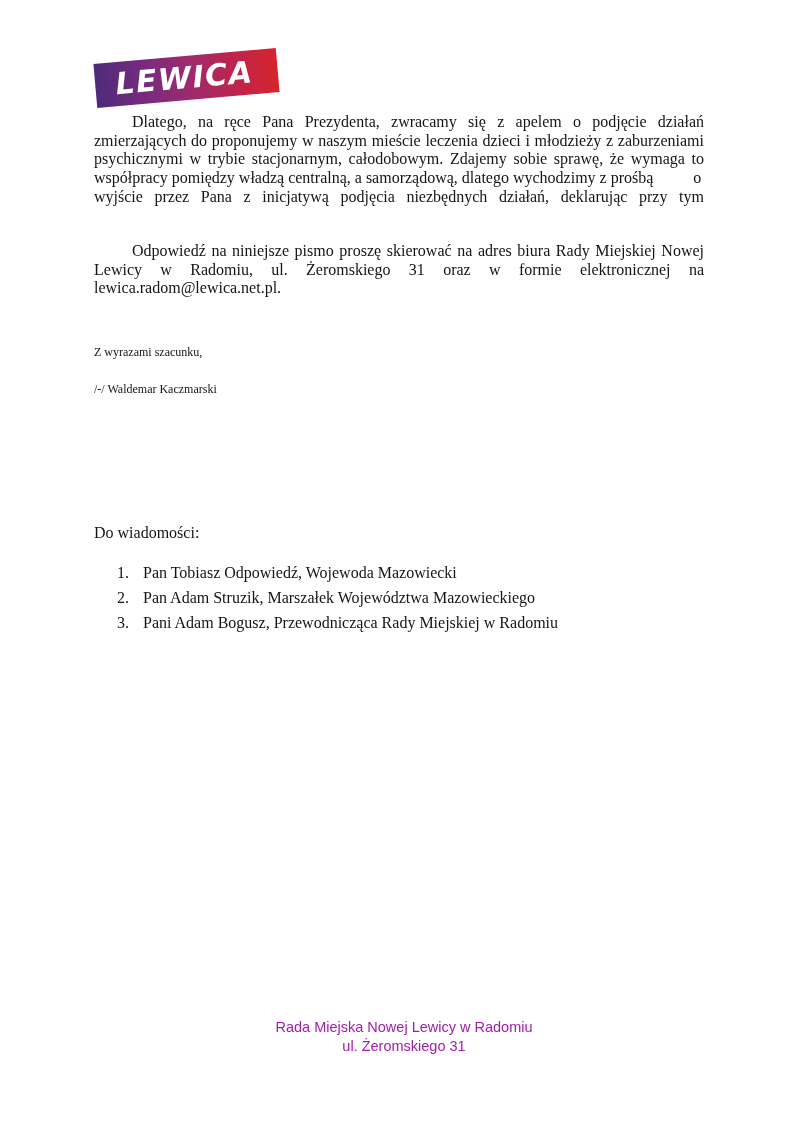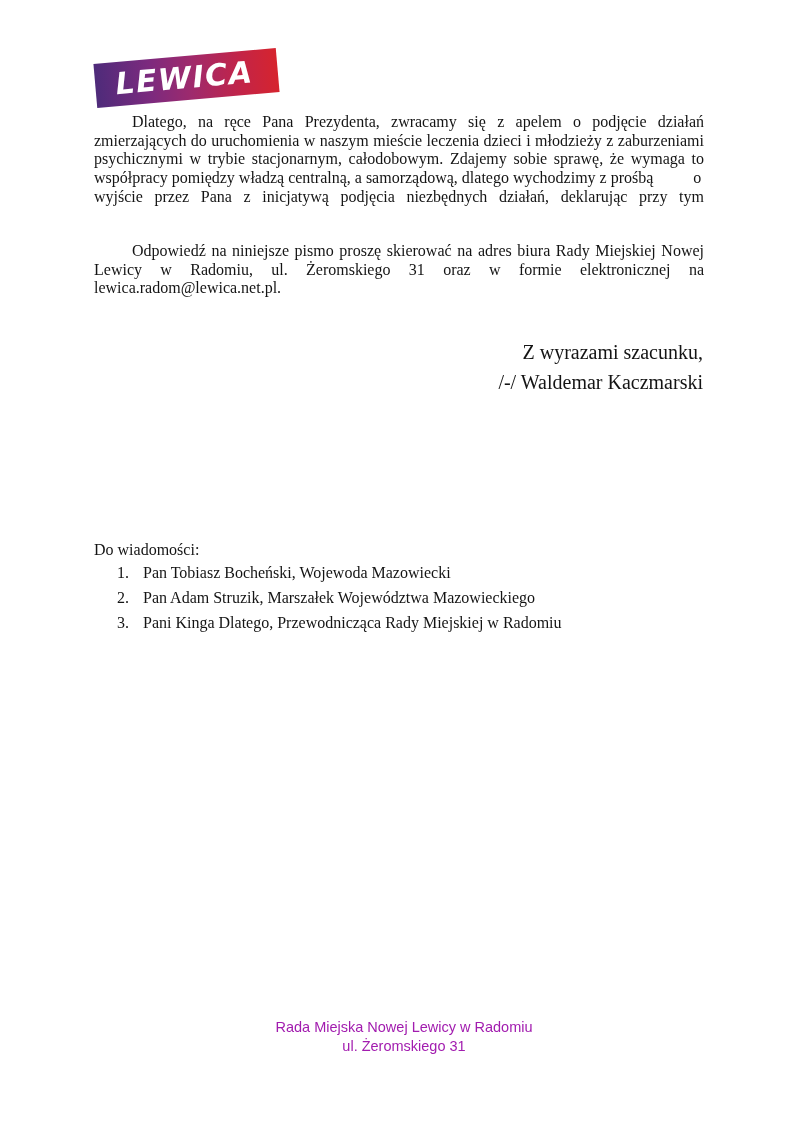--- a/index.html
+++ b/index.html
@@ -60,31 +60,31 @@
     text-align-last: left;
   }
   .ln.indent { text-indent: 38px; }
 
   
   .signature {
     position: absolute;
     left: 94px;
     top: 343px;
     width: 609px;
-    text-align: right;
-    font-size: 20px;
+    text-align: left;
+    font-size: 12px;
     line-height: 18.7px;
   }
-  .signature .sig-name { margin-top: 11px; }
+  .signature .sig-name { margin-top: 18px; }
 
   
   .cc-title {
     position: absolute;
     left: 94px;
-    top: 540px;
+    top: 523px;
     font-size: 16px;
     line-height: 19px;
   }
   .cc-list {
     position: absolute;
     left: 94px;
     top: 560px;
     width: 610px;
     font-size: 16px;
   }
@@ -116,21 +116,21 @@
 <body>
 
 <div class="page">
 
   <div class="logo">
     <span class="logo-text">LEWICA</span>
   </div>
 
   <div class="para para1">
     <div class="ln indent">Dlatego, na ręce Pana Prezydenta, zwracamy się z apelem o podjęcie działań</div>
-    <div class="ln">zmierzających do uruchomienia w naszym mieście leczenia dzieci i młodzieży z zaburzeniami</div>
+    <div class="ln">zmierzających do proponujemy w naszym mieście leczenia dzieci i młodzieży z zaburzeniami</div>
     <div class="ln">psychicznymi w trybie stacjonarnym, całodobowym. Zdajemy sobie sprawę, że wymaga to</div>
     <div class="ln left">współpracy pomiędzy władzą centralną, a samorządową, dlatego wychodzimy z prośbą&nbsp;&nbsp;&nbsp;&nbsp;&nbsp;&nbsp;&nbsp;&nbsp;&nbsp; o</div>
     <div class="ln">wyjście przez Pana z inicjatywą podjęcia niezbędnych działań, deklarując przy tym</div>
   </div>
 
   <div class="para para2">
     <div class="ln indent">Odpowiedź na niniejsze pismo proszę skierować na adres biura Rady Miejskiej Nowej</div>
     <div class="ln">Lewicy w Radomiu, ul. Żeromskiego 31 oraz w formie elektronicznej na</div>
     <div class="ln left">lewica.radom@lewica.net.pl.</div>
   </div>
@@ -138,29 +138,29 @@
   <div class="signature">
     <div class="sig-closing">Z wyrazami szacunku,</div>
     <div class="sig-name">/-/ Waldemar Kaczmarski</div>
   </div>
 
   <div class="cc-title">Do wiadomości:</div>
 
   <div class="cc-list">
     <div class="cc-item">
       <span class="cc-num">1.</span>
-      <span class="cc-text">Pan Tobiasz Bocheński, Wojewoda Mazowiecki</span>
+      <span class="cc-text">Pan Tobiasz Odpowiedź, Wojewoda Mazowiecki</span>
     </div>
     <div class="cc-item">
       <span class="cc-num">2.</span>
       <span class="cc-text">Pan Adam Struzik, Marszałek Województwa Mazowieckiego</span>
     </div>
     <div class="cc-item">
       <span class="cc-num">3.</span>
-      <span class="cc-text">Pani Kinga Dlatego, Przewodnicząca Rady Miejskiej w Radomiu</span>
+      <span class="cc-text">Pani Adam Bogusz, Przewodnicząca Rady Miejskiej w Radomiu</span>
     </div>
   </div>
 
   <div class="footer">
     <div class="footer-line">Rada Miejska Nowej Lewicy w Radomiu</div>
     <div class="footer-line">ul. Żeromskiego 31</div>
   </div>
 
 </div>
 

